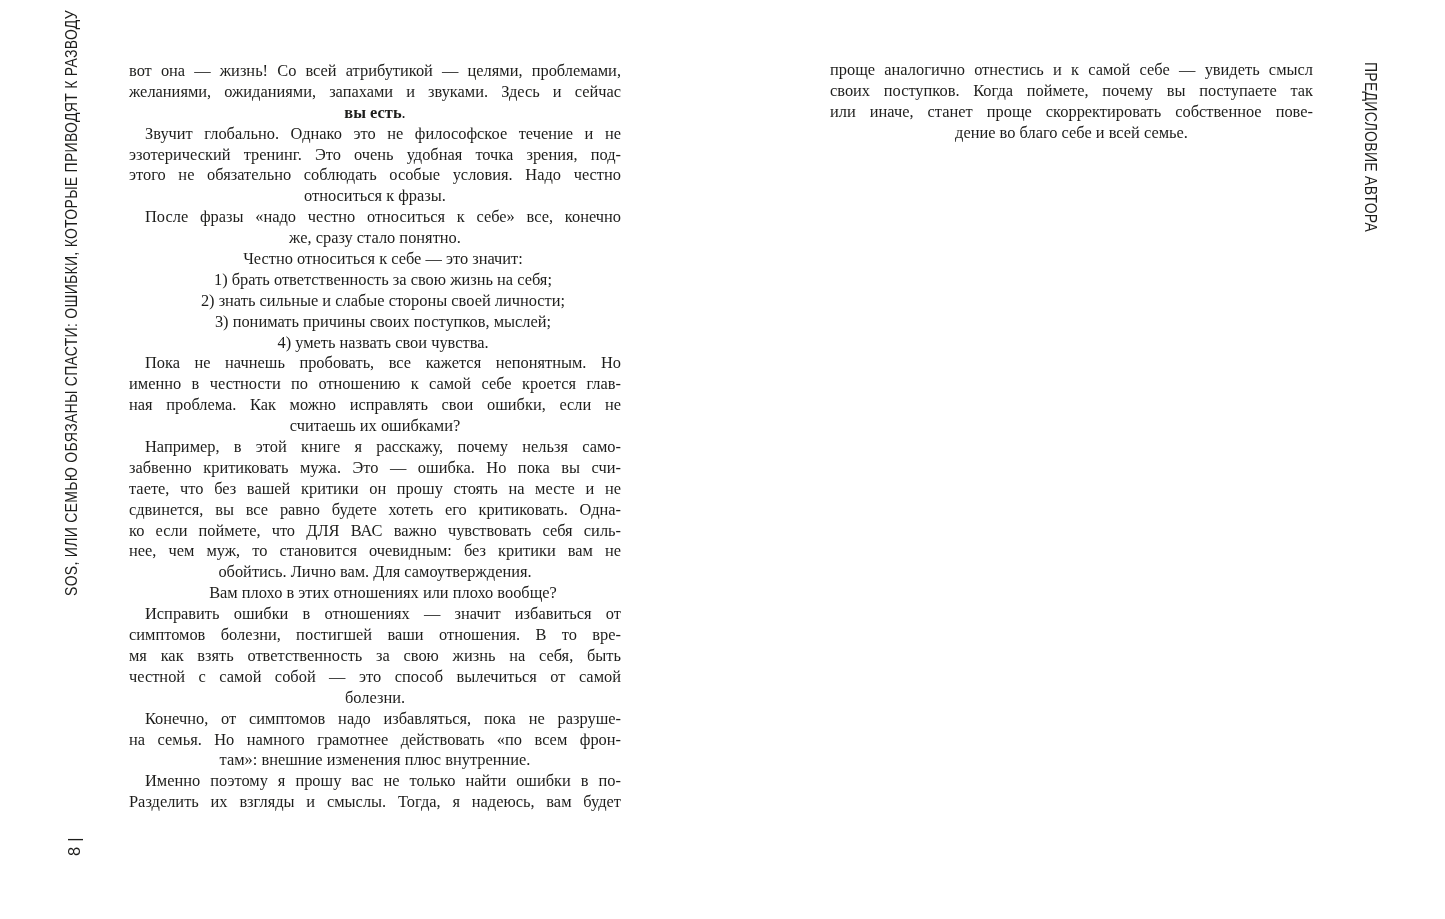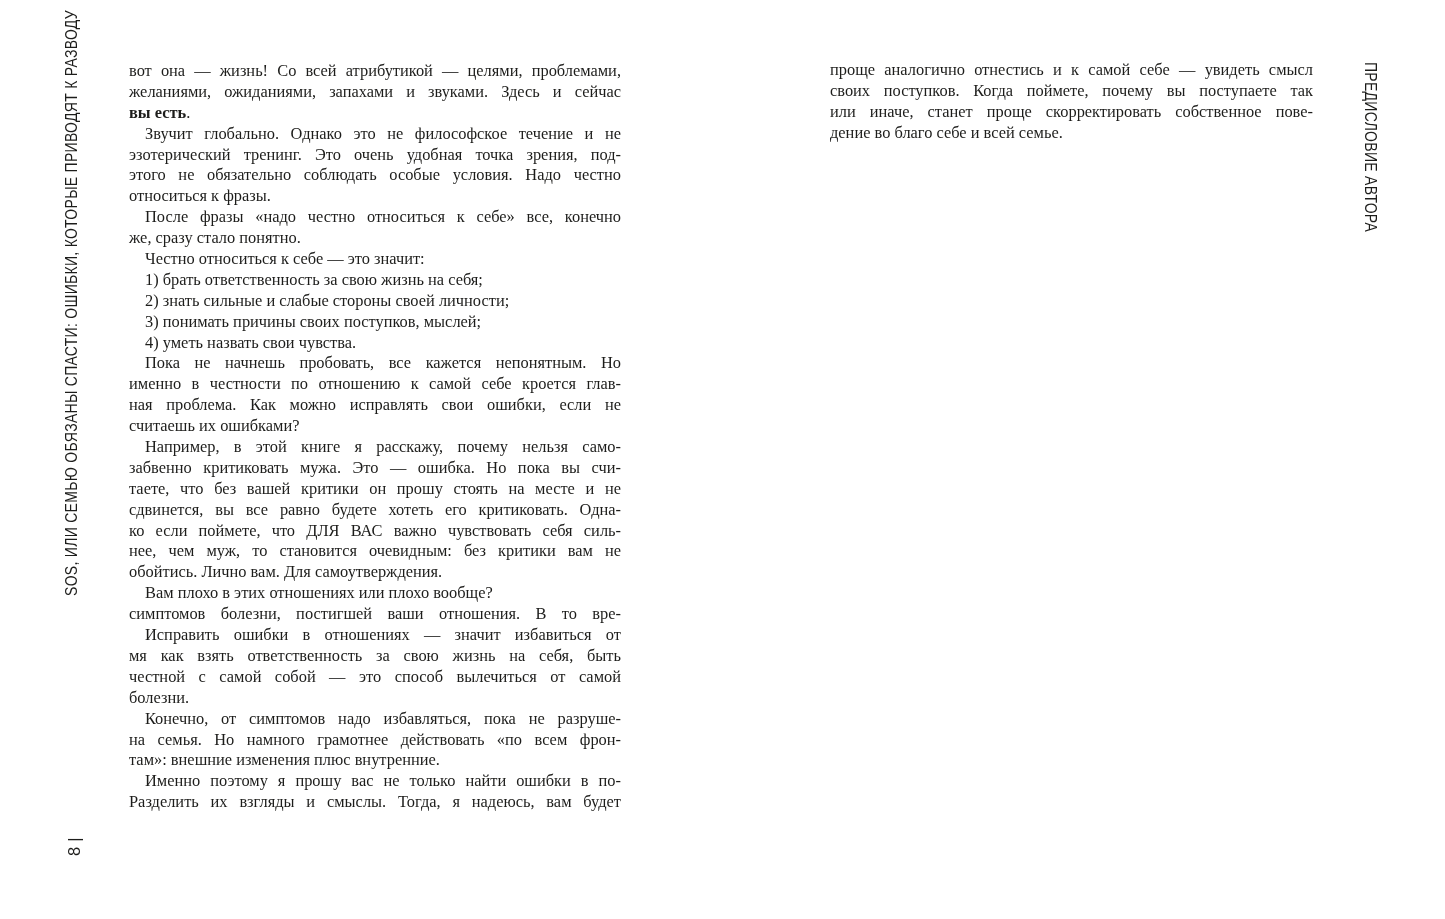--- a/index.html
+++ b/index.html
@@ -17,21 +17,21 @@
   .page-right { left: 722px; width: 723px; }
 
   .body-col { position: absolute; }
   .col-left  { left: 129px; top: 61px; width: 492px; }
   .col-right { left: 830px; top: 60px; width: 483px; }
 
   .bline {
     font-size: 16.4px;
     line-height: 20.9px;
     height: 20.9px;
-    text-align: left;
+    text-align: center;
     white-space: normal;
   }
   .bline.just { text-align: justify; text-align-last: justify; }
   .bline.ind  { text-indent: 16px; }
   .bline b    { font-weight: bold; }
 
   .vtext {
     position: absolute;
     white-space: nowrap;
     font-family: "Liberation Sans", sans-serif;
@@ -96,22 +96,22 @@
       <div class="bline just">ная проблема. Как можно исправлять свои ошибки, если не</div>
       <div class="bline">считаешь их ошибками?</div>
       <div class="bline just ind">Например, в этой книге я расскажу, почему нельзя само-</div>
       <div class="bline just">забвенно критиковать мужа. Это — ошибка. Но пока вы счи-</div>
       <div class="bline just">таете, что без вашей критики он прошу стоять на месте и не</div>
       <div class="bline just">сдвинется, вы все равно будете хотеть его критиковать. Одна-</div>
       <div class="bline just">ко если поймете, что ДЛЯ ВАС важно чувствовать себя силь-</div>
       <div class="bline just">нее, чем муж, то становится очевидным: без критики вам не</div>
       <div class="bline">обойтись. Лично вам. Для самоутверждения.</div>
       <div class="bline ind">Вам плохо в этих отношениях или плохо вообще?</div>
+      <div class="bline just ind">Исправить ошибки в отношениях — значит избавиться от</div>
       <div class="bline just">симптомов болезни, постигшей ваши отношения. В то вре-</div>
-      <div class="bline just ind">Исправить ошибки в отношениях — значит избавиться от</div>
       <div class="bline just">мя как взять ответственность за свою жизнь на себя, быть</div>
       <div class="bline just">честной с самой собой — это способ вылечиться от самой</div>
       <div class="bline">болезни.</div>
       <div class="bline just ind">Конечно, от симптомов надо избавляться, пока не разруше-</div>
       <div class="bline just">на семья. Но намного грамотнее действовать «по всем фрон-</div>
       <div class="bline">там»: внешние изменения плюс внутренние.</div>
       <div class="bline just ind">Именно поэтому я прошу вас не только найти ошибки в по-</div>
       <div class="bline just">Разделить их взгляды и смыслы. Тогда, я надеюсь, вам будет</div>
     </div>
 

